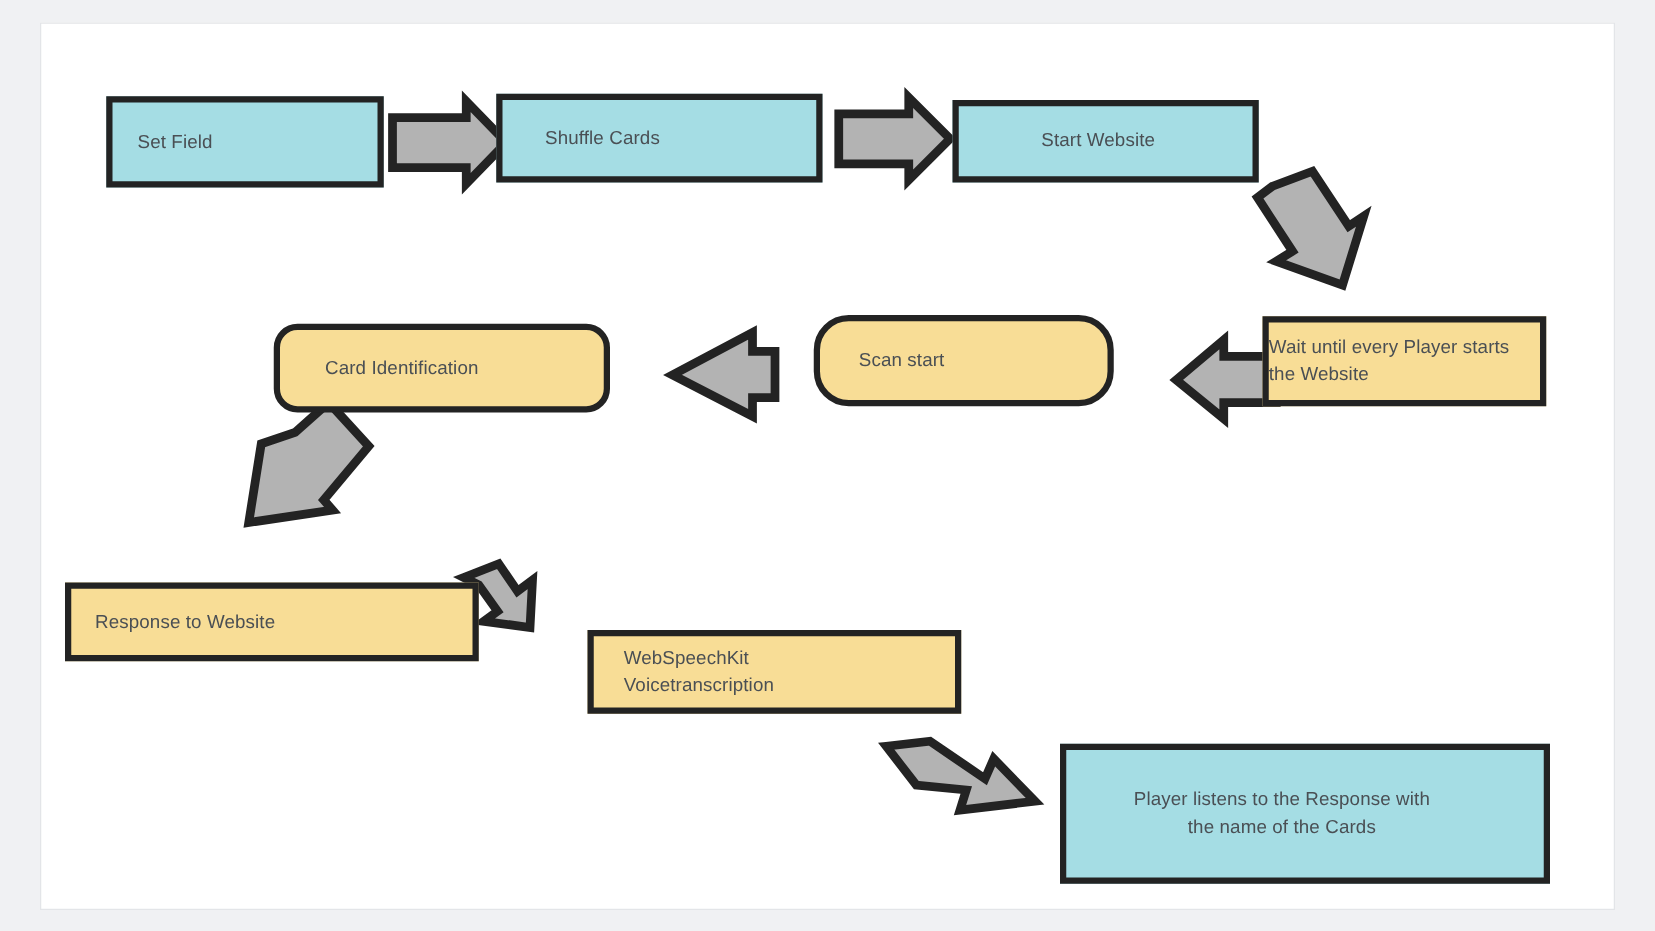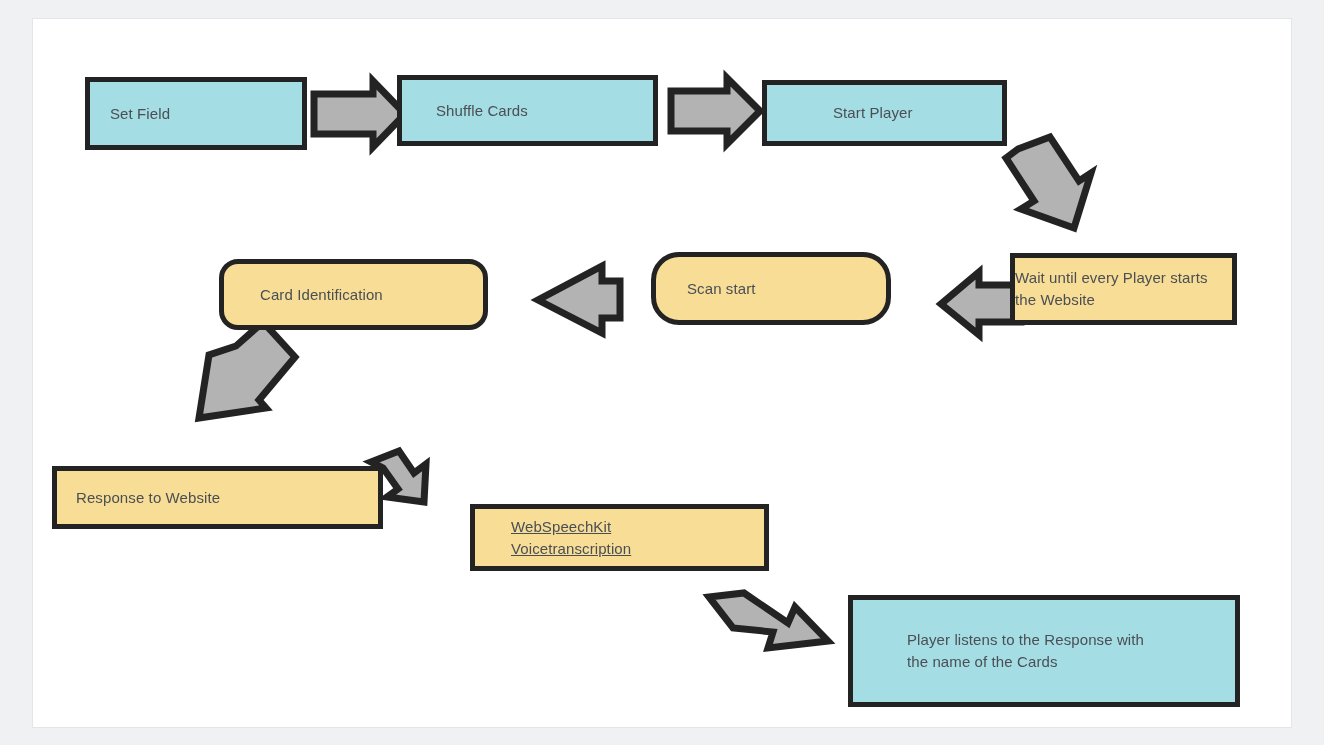--- a/index.html
+++ b/index.html
@@ -100,43 +100,43 @@
 
   <div class="node cyan" style="left:364px; top:56px; width:261px; height:71px; padding-left:34px;">
     <span class="label">Shuffle Cards</span>
   </div>
 
   <div class="node cyan" style="left:52px; top:58px; width:222px; height:73px; padding-left:20px;">
     <span class="label">Set Field</span>
   </div>
 
   <div class="node cyan" style="left:729px; top:61px; width:245px; height:66px; padding-left:66px;">
-    <span class="label">Start Player</span>
+    <span class="label">Start Website</span>
   </div>
 
   <div class="node amber" style="left:977px; top:234px; width:227px; height:72px; ">
     <span class="label">Wait until every Player starts
 the Website</span>
   </div>
 
   <div class="node amber" style="left:618px; top:233px; width:240px; height:73px; padding-left:31px;border-radius:28px;">
     <span class="label">Scan start</span>
   </div>
 
   <div class="node amber" style="left:186px; top:240px; width:269px; height:71px; padding-left:36px;border-radius:19px;">
     <span class="label">Card Identification</span>
   </div>
 
   <div class="node amber" style="left:19px; top:447px; width:331px; height:63px; padding-left:19px;">
     <span class="label">Response to Website</span>
   </div>
 
-  <div class="node amber" style="left:437px; top:485px; width:299px; height:67px; padding-left:36px;text-decoration:underline;">
+  <div class="node amber" style="left:437px; top:485px; width:299px; height:67px; padding-left:24px;">
     <span class="label">WebSpeechKit
 Voicetranscription</span>
   </div>
 
-  <div class="node cyan" style="left:815px; top:576px; width:392px; height:112px; padding-left:54px;">
+  <div class="node cyan" style="left:815px; top:576px; width:392px; height:112px; padding-left:54px;text-align:center;">
     <span class="label">Player listens to the Response with
 the name of the Cards</span>
   </div>
 
 </div>
 
 </body></html>

